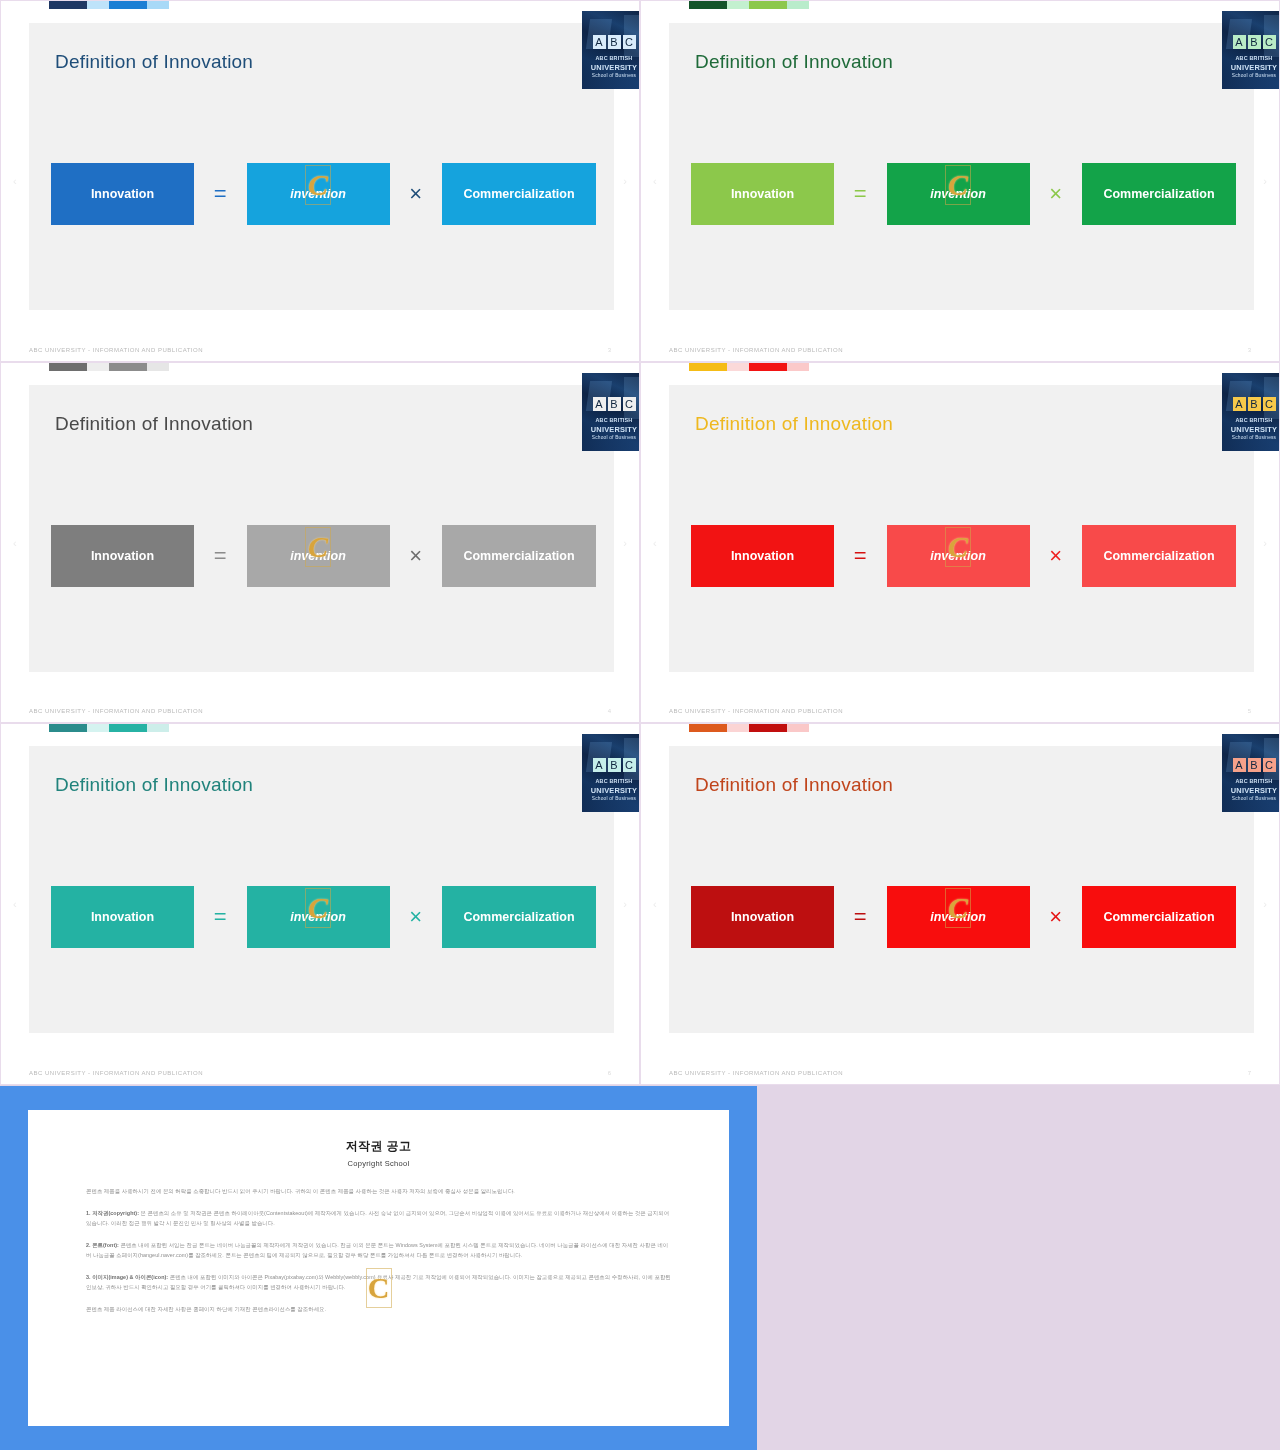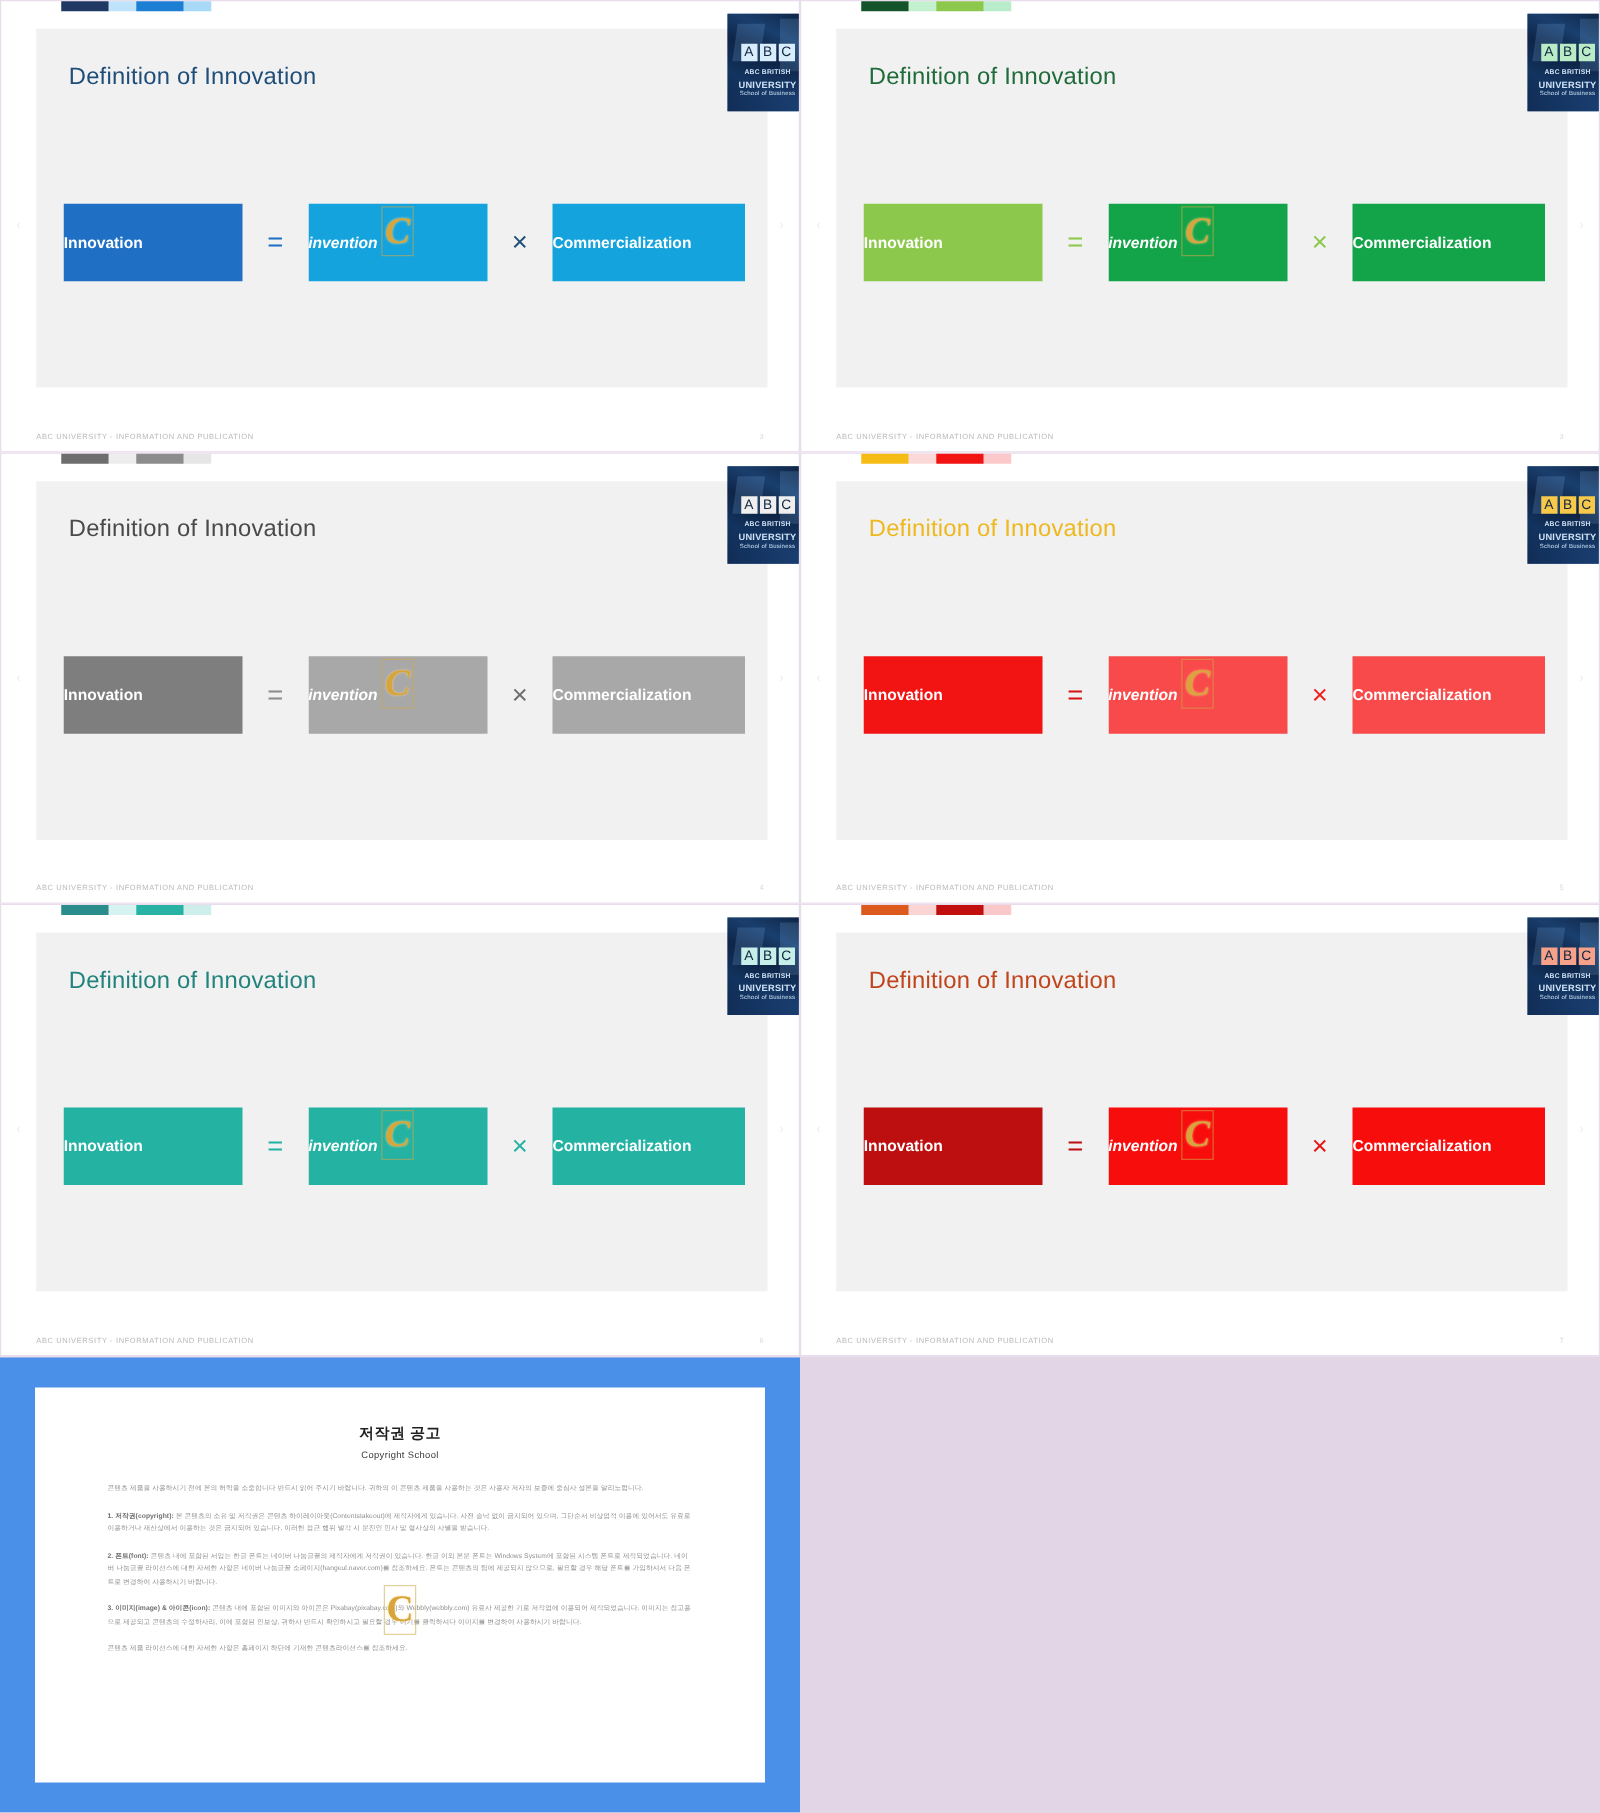--- a/index.html
+++ b/index.html
@@ -108,21 +108,21 @@
 
   
   .equation {
     position: absolute;
     left: 22px; top: 140px;
     width: 545px; height: 62px;
     display: flex; align-items: center;
   }
   .eq-box {
     height: 62px;
-    display: flex; align-items: center; justify-content: flex-start;
+    display: flex; align-items: center; justify-content: center;
     color: #ffffff;
     font-size: 12.5px;
     font-weight: 700;
     position: relative;
   }
   .eq-box.b1 { width: 143px; }
   .eq-box.b2 { width: 143px; font-style: italic; }
   .eq-box.b3 { width: 154px; }
 
   .eq-op {
@@ -177,21 +177,21 @@
     color: #ececec;
     line-height: 1;
   }
   .nav-left { left: 12px; }
   .nav-right { right: 12px; }
 
   
   .copyright-card {
     position: absolute;
     left: 0; top: 1086px;
-    width: 640px; height: 364px;
+    width: 757px; height: 364px;
     background: #4a90e8;
     padding: 24px 28px;
   }
   .copyright-inner {
     width: 100%; height: 100%;
     background: #ffffff;
     padding: 28px 58px 20px 58px;
     position: relative;
     overflow: hidden;
   }

